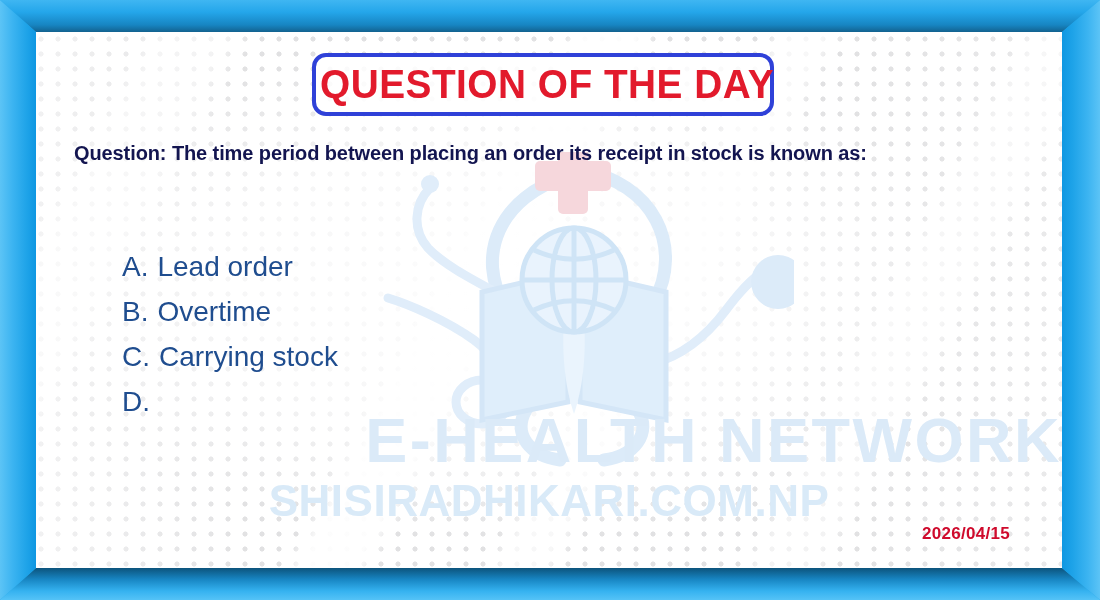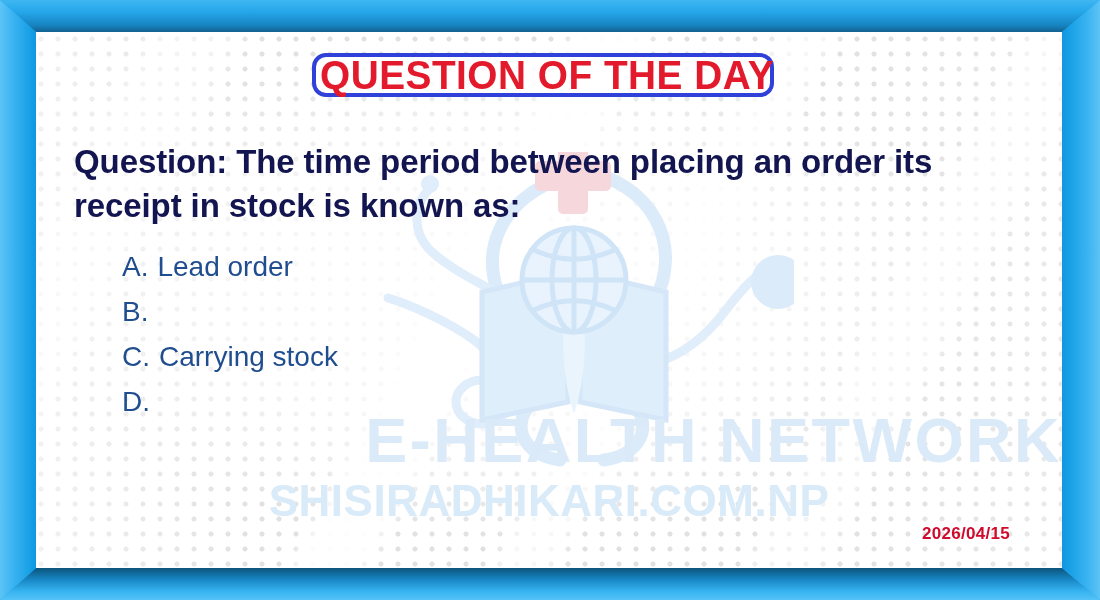--- a/index.html
+++ b/index.html
@@ -118,21 +118,21 @@
     white-space: nowrap;
     font-family: "Liberation Sans", sans-serif;
   }
 
   
   .title-box {
     position: absolute;
     left: 276px;
     top: 21px;
     width: 462px;
-    height: 44px;
+    height: 63px;
     border: 4px solid #2f41d8;
     border-radius: 14px;
     background: rgba(255,255,255,0.82);
     display: flex;
     align-items: center;
     justify-content: center;
     box-sizing: border-box;
     padding-left: 8px;
   }
   .title-text {
@@ -145,21 +145,21 @@
     white-space: nowrap;
   }
 
   
   .question {
     position: absolute;
     left: 38px;
     top: 108px;
     width: 885px;
     color: #131550;
-    font-size: 33px;
+    font-size: 20px;
     font-weight: bold;
     line-height: 1.33;
     letter-spacing: -0.1px;
     font-family: "Liberation Sans", sans-serif;
   }
 
   
   .options {
     position: absolute;
     left: 86px;
@@ -255,20 +255,21 @@
 
     <div class="question">Question: The time period between placing an order its receipt in stock is known as:</div>
 
     <div class="options">
       <div class="option-row">
         <span class="option-letter">A.</span>
         <span>Lead order</span>
       </div>
       <div class="option-row">
         <span class="option-letter">B.</span>
+        <span>Overtime</span>
       </div>
       <div class="option-row">
         <span class="option-letter">C.</span>
         <span>Carrying stock</span>
       </div>
       <div class="option-row">
         <span class="option-letter">D.</span>
       </div>
     </div>
 

